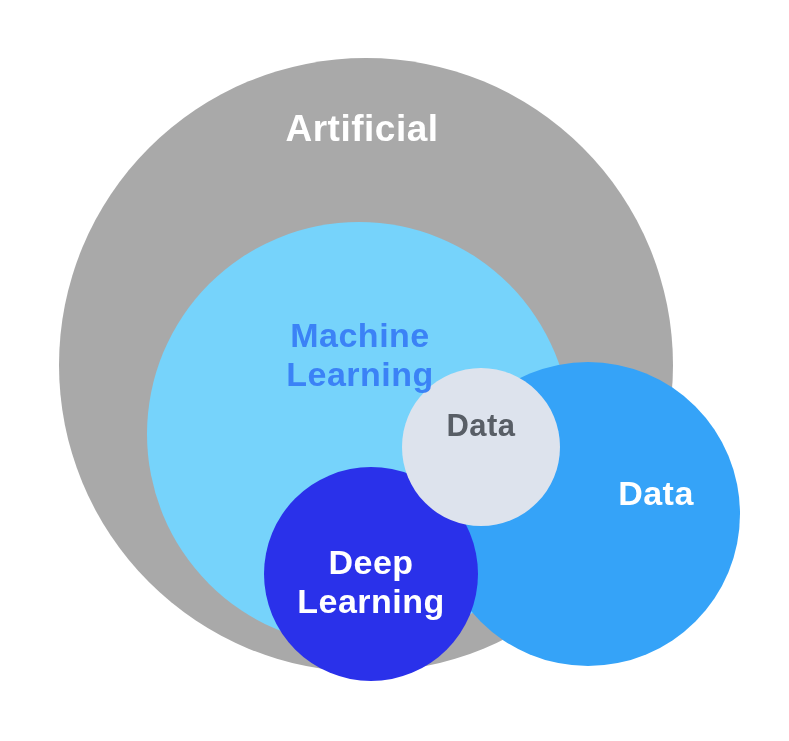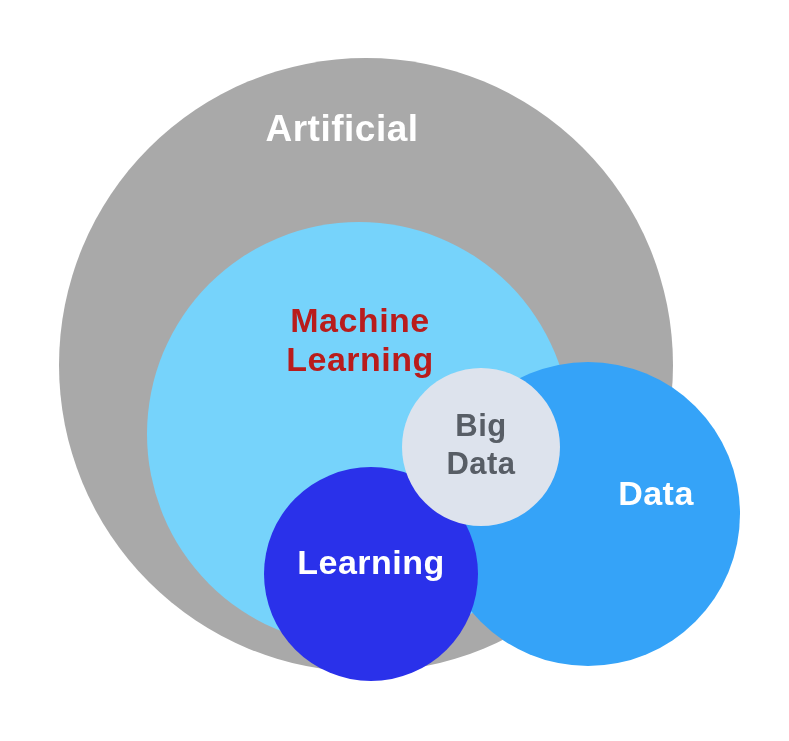--- a/index.html
+++ b/index.html
@@ -29,21 +29,21 @@
   .label {
     position: absolute;
     transform: translateX(-50%);
     text-align: center;
     font-weight: 700;
     letter-spacing: 0.5px;
     white-space: nowrap;
   }
   .label .line { display: block; }
 
-  .label.ai { left: 342px; top: 108px; font-size: 37px; line-height: 41px; }
+  .label.ai { left: 362px; top: 108px; font-size: 37px; line-height: 41px; }
   .label.ml { left: 360px; top: 301px; font-size: 34px; line-height: 39px; }
   .label.dl { left: 371px; top: 543px; font-size: 34px; line-height: 39px; }
   .label.bd { left: 481px; top: 407px; font-size: 31px; line-height: 38px; }
   .label.ds { left: 656px; top: 474px; font-size: 34px; line-height: 39px; }
 </style>
 </head>
 <body>
 
 <div class="stage">
 
@@ -54,31 +54,31 @@
   <div class="circle ds" style="background: rgb(53, 163, 248);"></div>
 
   <div class="circle dl" style="background: rgb(42, 49, 234);"></div>
 
   <div class="circle bd" style="background: rgb(221, 227, 237);"></div>
 
   <div class="label ai" style="color: rgb(255, 255, 255);">
     <span class="line">Artificial</span>
   </div>
 
-  <div class="label ml" style="color: #b91c1c;">
+  <div class="label ml" style="color: #3b82f6; margin-top: 15px;">
     <span class="line">Machine</span>
     <span class="line">Learning</span>
   </div>
 
   <div class="label bd" style="color: rgb(88, 94, 102);">
-    <span class="line">Big</span>
     <span class="line">Data</span>
   </div>
 
   <div class="label dl" style="color: rgb(255, 255, 255);">
+    <span class="line">Deep</span>
     <span class="line">Learning</span>
   </div>
 
   <div class="label ds" style="color: rgb(255, 255, 255);">
     <span class="line">Data</span>
   </div>
 
 </div>
 
 </body></html>

